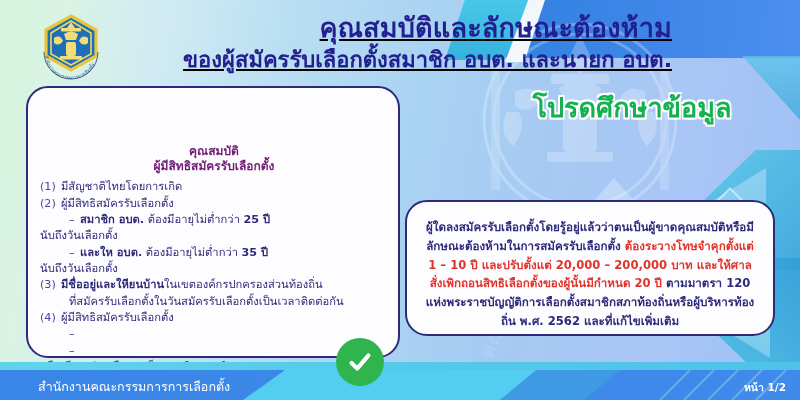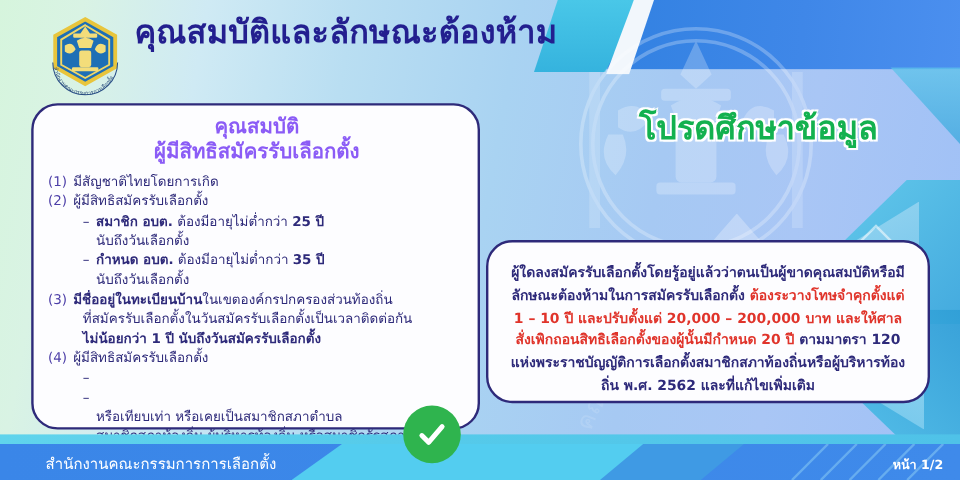--- a/index.html
+++ b/index.html
@@ -85,53 +85,54 @@
     clip-path:polygon(50% 0, 100% 50%, 50% 100%, 0 50%);
   }
 
   
   .header { position:absolute; top:4px; left:0; width:100%; height:80px; }
   .seal {
     position:absolute; left:36px; top:8px; width:70px; height:70px;
   }
   .header-titles {
     position:absolute; left:112px; top:8px; width:560px;
-    text-align:left;
+    text-align:right;
+    text-decoration:underline;
   }
   .title-1 {
     font-size:27px; font-weight:bold; color:#231f8f;
     letter-spacing:.2px; line-height:1.18; white-space:nowrap;
   }
   .title-2 {
     font-size:22px; font-weight:bold; color:#231f8f;
     line-height:1.25; margin-top:2px; margin-left:14px; white-space:nowrap;
   }
 
   
   .card-left {
     position:absolute; left:26px; top:86px; width:374px; height:272px;
     background:#fdfdff;
     border:2.5px solid #2e2a7a;
     border-radius:22px;
     padding:8px 10px 6px 12px;
   }
   .card-left h2 {
-    text-align:center; color:#8b5cf6; font-weight:bold;
-    font-size:17px; line-height:1.26;
+    text-align:center; color:#701a75; font-weight:bold;
+    font-size:12px; line-height:1.26;margin-top:48px;
   }
   .qual-list { margin-top:5px; }
   .qi { display:flex; font-size:11.2px; color:#2e2a7a; line-height:1.46; }
   .qi .num { width:21px; flex:0 0 21px; color:#4d3fa8; }
   .qi .txt { flex:1; }
   .sub {
     margin-left:29px; font-size:11.2px; color:#2e2a7a; line-height:1.46;
     display:flex;
   }
   .sub .dash { width:11px; flex:0 0 11px; }
-  .cont { margin-left:40px; font-size:11.2px; color:#2e2a7a; line-height:1.46; }
+  .cont { font-size:11.2px; color:#2e2a7a; line-height:1.46; }
   .b { font-weight:bold; }
 
   
   .green-head {
     position:absolute; left:400px; top:92px; width:464px;
     text-align:center;
     font-size:27px; font-weight:bold; line-height:1.22;
     color:#13b14f;
     text-shadow:
       -1.6px -1.6px 0 #fff,  1.6px -1.6px 0 #fff,
@@ -267,20 +268,21 @@
         <defs>
             <path id="sealarc" d="M9,41 a26,26 0 0 0 52,0"></path>
           </defs>
         <text font-size="4.3" fill="#1b3f72" font-family="DejaVu Sans, sans-serif">
           <textPath href="#sealarc" startOffset="4%">สำนักงานคณะกรรมการการเลือกตั้ง</textPath>
         </text>
       </svg>
     </div>
     <div class="header-titles">
       <div class="title-1">คุณสมบัติและลักษณะต้องห้าม</div>
+      <div class="title-2">ของผู้สมัครรับเลือกตั้งสมาชิก อบต. และนายก อบต.</div>
     </div>
   </div>
 
   <div class="card-left">
     <h2>
       <span>คุณสมบัติ</span><br>
       <span>ผู้มีสิทธิสมัครรับเลือกตั้ง</span>
     </h2>
 
     <div class="qual-list">
@@ -294,30 +296,29 @@
         <span class="num">(2)</span>
         <span class="txt">ผู้มีสิทธิสมัครรับเลือกตั้ง</span>
       </div>
       <div class="sub">
         <span class="dash">–</span>
         <span><span class="b">สมาชิก อบต.</span><span> ต้องมีอายุไม่ต่ำกว่า </span><span class="b">25 ปี</span></span>
       </div>
       <div class="cont">นับถึงวันเลือกตั้ง</div>
       <div class="sub">
         <span class="dash">–</span>
-        <span><span class="b">กำหนด อบต.</span><span> ต้องมีอายุไม่ต่ำกว่า </span><span class="b">35 ปี</span></span>
+        <span><span class="b">และให อบต.</span><span> ต้องมีอายุไม่ต่ำกว่า </span><span class="b">35 ปี</span></span>
       </div>
       <div class="cont">นับถึงวันเลือกตั้ง</div>
 
       <div class="qi">
         <span class="num">(3)</span>
-        <span class="txt"><span class="b">มีชื่ออยู่ในทะเบียนบ้าน</span><span>ในเขตองค์กรปกครองส่วนท้องถิ่น</span></span>
+        <span class="txt"><span class="b">มีชื่ออยู่และใหียนบ้าน</span><span>ในเขตองค์กรปกครองส่วนท้องถิ่น</span></span>
       </div>
       <div class="cont" style="margin-left:29px">ที่สมัครรับเลือกตั้งในวันสมัครรับเลือกตั้งเป็นเวลาติดต่อกัน</div>
-      <div class="cont b" style="margin-left:29px">ไม่น้อยกว่า 1 ปี นับถึงวันสมัครรับเลือกตั้ง</div>
 
       <div class="qi">
         <span class="num">(4)</span>
         <span class="txt">ผู้มีสิทธิสมัครรับเลือกตั้ง</span>
       </div>
       <div class="sub">
         <span class="dash">–</span>
       </div>
       <div class="sub">
         <span class="dash">–</span>

